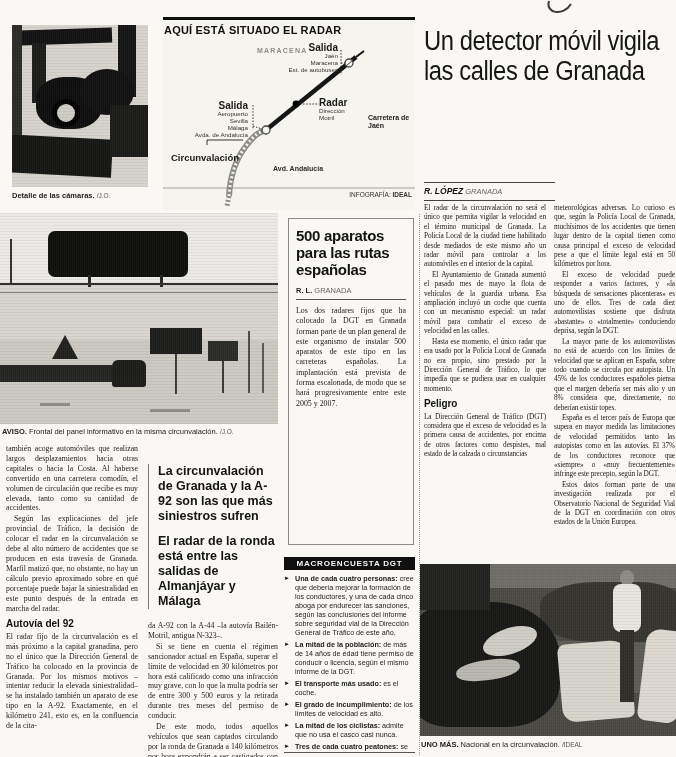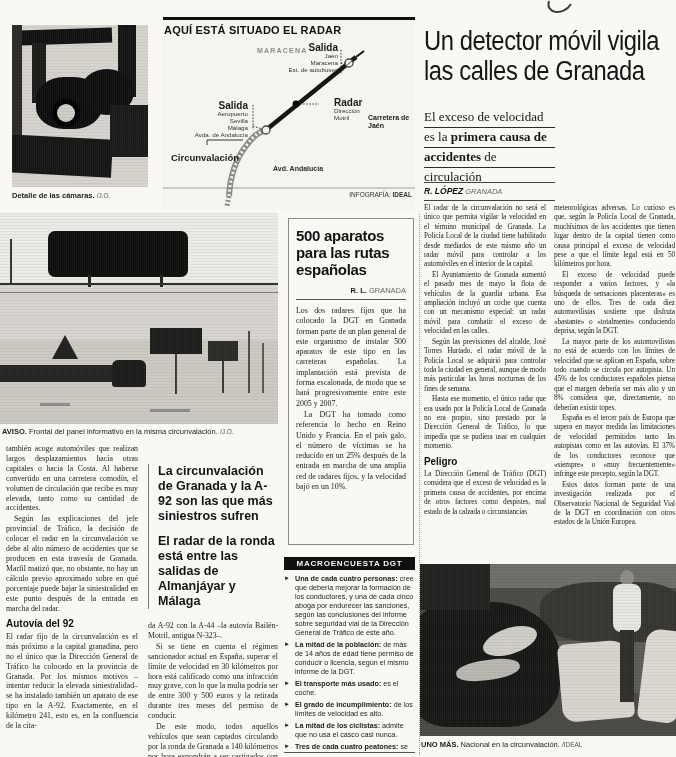--- a/index.html
+++ b/index.html
@@ -27,21 +27,21 @@
   .byline{font:bold 8.5px/12px "Liberation Sans",sans-serif;color:#111;
           border-top:1px solid #444;border-bottom:1px solid #444;padding:2px 0;}
   .byline .place{font-weight:normal;color:#666;font-size:7.5px;}
   
   .quotes{border-left:1px solid #777;padding-left:9px;}
   .quote{font:bold 12.5px/15px "Liberation Sans",sans-serif;color:#141414;margin:0 0 10px;}
   
   .sidebox{border:1px solid #8a8a86;background:#faf8f4;padding:8px 7px 6px;box-sizing:border-box;}
   .sidebox .title{font:bold 15px/17px "Liberation Sans",sans-serif;letter-spacing:-.3px;color:#131313;margin:0 0 8px;}
   .sidebox .sb-byline{font:bold 7.5px/10px "Liberation Sans",sans-serif;border-bottom:1px solid #555;
-                      padding-bottom:3px;margin-bottom:6px;text-align:right;}
+                      padding-bottom:3px;margin-bottom:6px;}
   .sidebox .sb-byline .place{font-weight:normal;color:#666;}
   .sidebox .serif-body{font-size:7.9px;line-height:10.3px;}
   
   .macro{box-sizing:border-box;border-bottom:1px solid #555;}
   .macro-header{background:#101010;color:#f5f5f2;font:bold 8px/13px "Liberation Sans",sans-serif;
                 letter-spacing:.8px;text-align:center;height:13px;}
   .macro-item{position:relative;font:7.2px/9px "Liberation Sans",sans-serif;color:#222;
               padding:0 0 3px 11px;text-align:left;}
   .macro-item b{font-weight:bold;}
   .macro-item .arrow{position:absolute;left:0;top:0;font-size:6px;color:#111;}
@@ -116,21 +116,21 @@
 
     <div class="map-label" style="left:94px;top:30px;font-size:7px;letter-spacing:1.2px;color:#8d8d89;font-weight:bold;">MARACENA</div>
 
     <div class="map-label" style="right:77px;top:26px;text-align:right;">
       <div class="lbl-title">Salida</div>
       <div class="lbl-lines">Jaén</div>
       <div class="lbl-lines">Maracena</div>
       <div class="lbl-lines">Est. de autobuses</div>
     </div>
 
-    <div class="map-label" style="left:171px;top:81px;">
+    <div class="map-label" style="left:156px;top:81px;">
       <div class="lbl-title">Radar</div>
       <div class="lbl-lines">Dirección</div>
       <div class="lbl-lines">Motril</div>
     </div>
 
     <div class="map-label" style="right:167px;top:84px;text-align:right;">
       <div class="lbl-title">Salida</div>
       <div class="lbl-lines">Aeropuerto</div>
       <div class="lbl-lines">Sevilla</div>
       <div class="lbl-lines">Málaga</div>
@@ -196,21 +196,20 @@
     </div>
   </div>
 
   <div class="abs sidebox" style="left:288px;top:218px;width:126px;height:327px;overflow:hidden;">
     <h2 class="title">500 aparatos para las rutas españolas</h2>
     <div class="sb-byline">
       <span>R. L.</span><span class="place"> GRANADA</span>
     </div>
     <div class="serif-body">
       <p>Los dos radares fijos que ha colocado la DGT en Granada forman parte de un plan general de este organismo de instalar 500 aparatos de este tipo en las carreteras españolas. La implantación está prevista de forma escalonada, de modo que se hará progresivamente entre este 2005 y 2007.</p>
-      <p>La DGT ha tomado como referencia lo hecho en Reino Unido y Francia. En el país galo, el número de víctimas se ha reducido en un 25% después de la entrada en marcha de una amplia red de radares fijos, y la velocidad bajó en un 10%.</p>
     </div>
   </div>
 
   <div class="abs macro" style="left:284px;top:557px;width:131px;height:196px;overflow:hidden;">
     <div class="macro-header">MACROENCUESTA DGT</div>
     <div style="padding-top:4px;">
       <div class="macro-item"><span class="arrow">►</span><b>Una de cada cuatro personas:</b><span> cree que debería mejorar la formación de los conductores, y una de cada cinco aboga por endurecer las sanciones, según las conclusiones del informe sobre seguridad vial de la Dirección General de Tráfico de este año.</span></div>
       <div class="macro-item"><span class="arrow">►</span><b>La mitad de la población:</b><span> de más de 14 años de edad tiene permiso de conducir o licencia, según el mismo informe de la DGT.</span></div>
       <div class="macro-item"><span class="arrow">►</span><b>El transporte más usado:</b><span> es el coche.</span></div>
       <div class="macro-item"><span class="arrow">►</span><b>El grado de incumplimiento:</b><span> de los límites de velocidad es alto.</span></div>
@@ -220,35 +219,28 @@
     </div>
   </div>
 
   <div class="abs dotted-divider" style="left:419px;top:214px;height:541px;"></div>
 
   <div class="abs" style="left:424px;top:26px;width:252px;">
     <div class="headline"><span>Un detector móvil vigila</span></div>
     <div class="headline"><span>las calles de Granada</span></div>
   </div>
 
-  <div class="abs standfirst" style="left:424px;top:108px;width:131px;">
-    <div class="sf-line"><span>El exceso de velocidad</span></div>
-    <div class="sf-line"><span>es la </span><b>primera causa de</b></div>
-    <div class="sf-line"><b>accidentes</b><span> de</span></div>
-    <div class="sf-line no-rule"><span>circulación</span></div>
-  </div>
 
   <div class="abs byline" style="left:424px;top:182px;width:131px;font-style:italic;">
     <span>R. LÓPEZ</span><span class="place"> GRANADA</span>
   </div>
 
   <div class="abs main-body" style="left:424px;top:203px;width:122px;height:360px;overflow:hidden;">
     <p>El radar de la circunvalación no será el único que permita vigilar la velocidad en el término municipal de Granada. La Policía Local de la ciudad tiene habilitado desde mediados de este mismo año un radar móvil para controlar a los automóviles en el interior de la capital.</p>
     <p>El Ayuntamiento de Granada aumentó el pasado mes de mayo la flota de vehículos de la guardia urbana. Esa ampliación incluyó un coche que cuenta con un mecanismo especial: un radar móvil para combatir el exceso de velocidad en las calles.</p>
-    <p>Según las previsiones del alcalde, José Torres Hurtado, el radar móvil de la Policía Local se adquirió para controlar toda la ciudad en general, aunque de modo más particular las horas nocturnas de los fines de semana.</p>
     <p>Hasta ese momento, el único radar que era usado por la Policía Local de Granada no era propio, sino prestado por la Dirección General de Tráfico, lo que impedía que se pudiera usar en cualquier momento.</p>
     <div class="subhead">Peligro</div>
     <p>La Dirección General de Tráfico (DGT) considera que el exceso de velocidad es la primera causa de accidentes, por encima de otros factores como despistes, mal estado de la calzada o circunstancias</p>
   </div>
 
   <div class="abs main-body" style="left:554px;top:203px;width:121px;height:360px;overflow:hidden;">
     <p>meteorológicas adversas. Lo curioso es que, según la Policía Local de Granada, muchísimos de los accidentes que tienen lugar dentro de la capital tienen como causa principal el exceso de velocidad pese a que el límite legal está en 50 kilómetros por hora.</p>
     <p>El exceso de velocidad puede responder a varios factores, y «la búsqueda de sensaciones placenteras» es uno de ellos. Tres de cada diez automovilistas sostiene que disfruta «bastante» o «totalmente» conduciendo deprisa, según la DGT.</p>
     <p>La mayor parte de los automovilistas no está de acuerdo con los límites de velocidad que se aplican en España, sobre todo cuando se circula por autopista. Un 45% de los conductores españoles piensa que el margen debería ser más alto y un 8% considera que, directamente, no deberían existir topes.</p>
     <p>España es el tercer país de Europa que supera en mayor medida las limitaciones de velocidad permitidos tanto las autopistas como en las autovías. El 37% de los conductores reconoce que «siempre» o «muy frecuentemente» infringe este precepto, según la DGT.</p>

